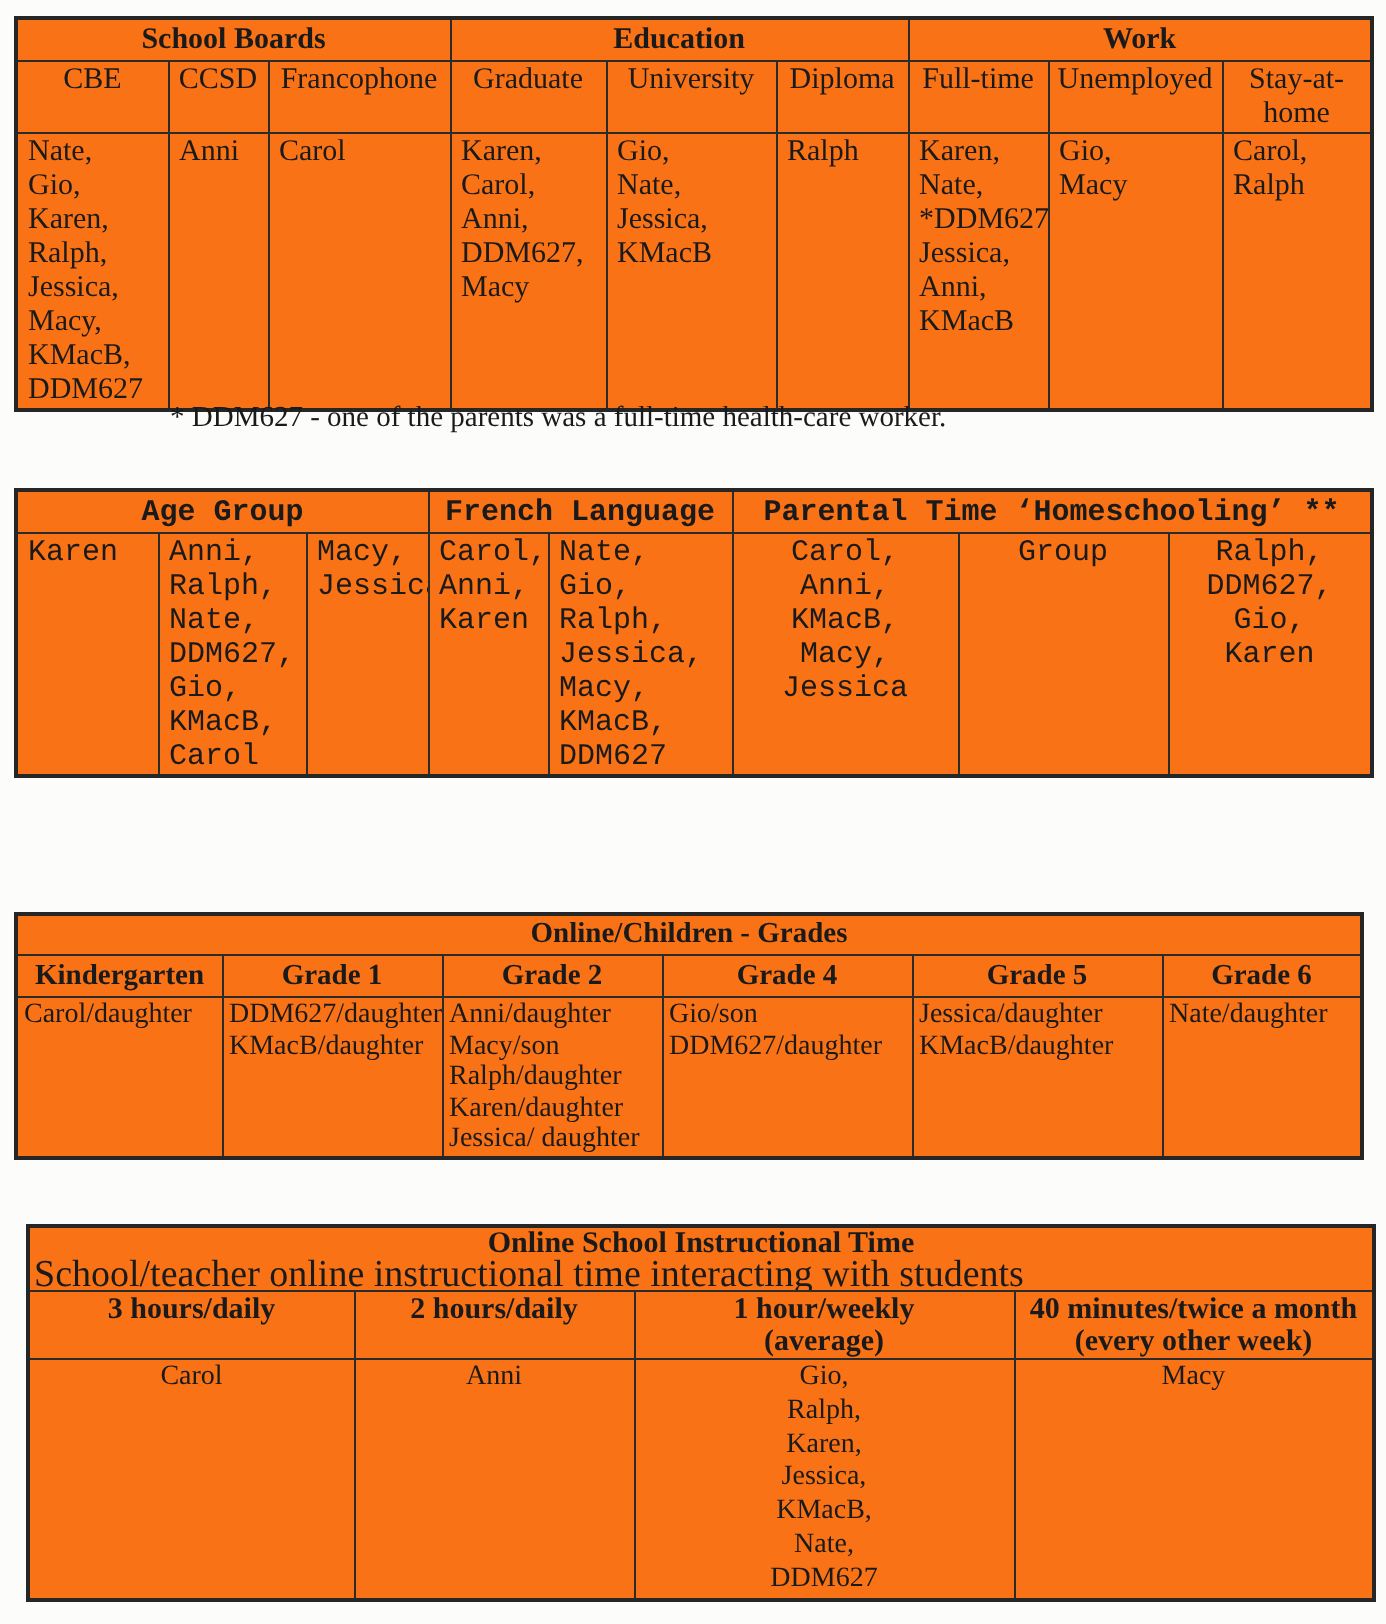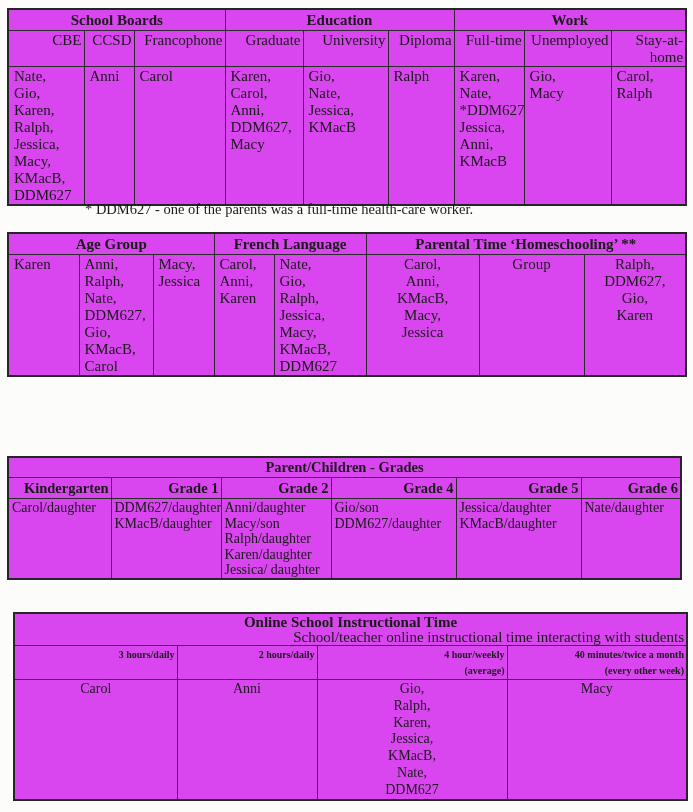--- a/index.html
+++ b/index.html
@@ -8,62 +8,62 @@
     width:693px;height:812px;
     background:#fcfcfa;
     color:#1a1a1a;
     font-family:"Liberation Serif", serif;
     overflow:hidden;
   }
   table.t{
     position:absolute;
     border-collapse:collapse;
     table-layout:fixed;
-    background:#d946ef;
+    background:#f97316;
     border:2px solid #262626;
   }
   .t th,.t td{
     border:1px solid #2b2b2b;
     font-weight:normal;
     font-size:15px;
     padding:0 2px;
     overflow:hidden;
   }
   .t .group-row th{font-weight:bold;text-align:center;vertical-align:middle;}
-  .t .head-row th{text-align:right;vertical-align:top;padding-top:1px;}
+  .t .head-row th{text-align:center;vertical-align:top;padding-top:1px;}
   .t .body-row td{vertical-align:top;text-align:left;padding:1px 2px 0 5px;line-height:17px;}
   .t td.center,.t th.center{text-align:center;padding-left:2px;}
   .lines{white-space:pre-line;}
 
   
   .t1{left:7px;top:8px;width:678px;}
   .t1 .group-row th{height:20px;}
   .t1 .head-row th{height:33px;}
   .t1 .body-row td{height:132px;}
 
   
-  .t2{left:7px;top:232px;width:678px;}
+  .t2{left:7px;top:244px;width:678px;font-family:Liberation Mono, monospace;}
   .t2 .group-row th{height:20px;}
   .t2 .head-row th{height:19px;vertical-align:middle;}
   .t2 .body-row td{height:119px;}
 
   
   .t3{left:7px;top:456px;width:673px;}
   .t3 th{font-size:14.5px;}
   .t3 td{font-size:14px;}
   .t3 .title-row th{height:19px;font-weight:bold;text-align:center;vertical-align:middle;}
   .t3 .head-row th{height:19px;font-weight:bold;vertical-align:middle;}
   .t3 .body-row td{height:74px;line-height:15.5px;padding-left:3px;}
 
   
   .t4{left:13px;top:612px;width:673px;}
   .t4 .title-row th{height:30px;vertical-align:middle;}
   .t4 .title-main{font-weight:bold;font-size:15px;text-align:center;line-height:16px;}
-  .t4 .title-sub{font-weight:normal;font-size:15px;text-align:right;line-height:15px;}
-  .t4 .head-row th{height:32px;font-weight:bold;font-size:10px;line-height:16px;}
+  .t4 .title-sub{font-weight:normal;font-size:19px;text-align:left;line-height:15px;}
+  .t4 .head-row th{height:32px;font-weight:bold;font-size:15px;line-height:16px;}
   .t4 .body-row td{height:113px;font-size:14px;line-height:16.8px;text-align:center;padding-left:2px;}
 
   .footnote{
     position:absolute;
     font-size:14.5px;
     line-height:17.5px;
     color:#1a1a1a;
   }
   .fn1{left:85px;top:201px;}
   .fn2{left:35px;top:407px;width:620px;}
@@ -196,21 +196,21 @@
     <colgroup>
       <col style="width:103px">
         <col style="width:110px">
         <col style="width:110px">
       <col style="width:125px">
         <col style="width:125px">
         <col style="width:100px">
     </colgroup>
     <tbody>
         <tr class="title-row">
-      <th colspan="6">Parent/Children - Grades</th>
+      <th colspan="6">Online/Children - Grades</th>
     </tr>
     <tr class="head-row">
       <th>Kindergarten</th>
       <th>Grade 1</th>
       <th>Grade 2</th>
       <th>Grade 4</th>
       <th>Grade 5</th>
       <th>Grade 6</th>
     </tr>
     <tr class="body-row">
@@ -241,21 +241,21 @@
     <tbody>
         <tr class="title-row">
       <th colspan="4">
         <div class="title-main">Online School Instructional Time</div>
         <div class="title-sub">School/teacher online instructional time interacting with students</div>
       </th>
     </tr>
     <tr class="head-row">
       <th class="lines">3 hours/daily</th>
       <th class="lines">2 hours/daily</th>
-      <th class="lines">4 hour/weekly
+      <th class="lines">1 hour/weekly
 (average)</th>
       <th class="lines">40 minutes/twice a month
 (every other week)</th>
     </tr>
     <tr class="body-row">
       <td class="lines">Carol</td>
       <td class="lines">Anni</td>
       <td class="lines">Gio,
 Ralph,
 Karen,

